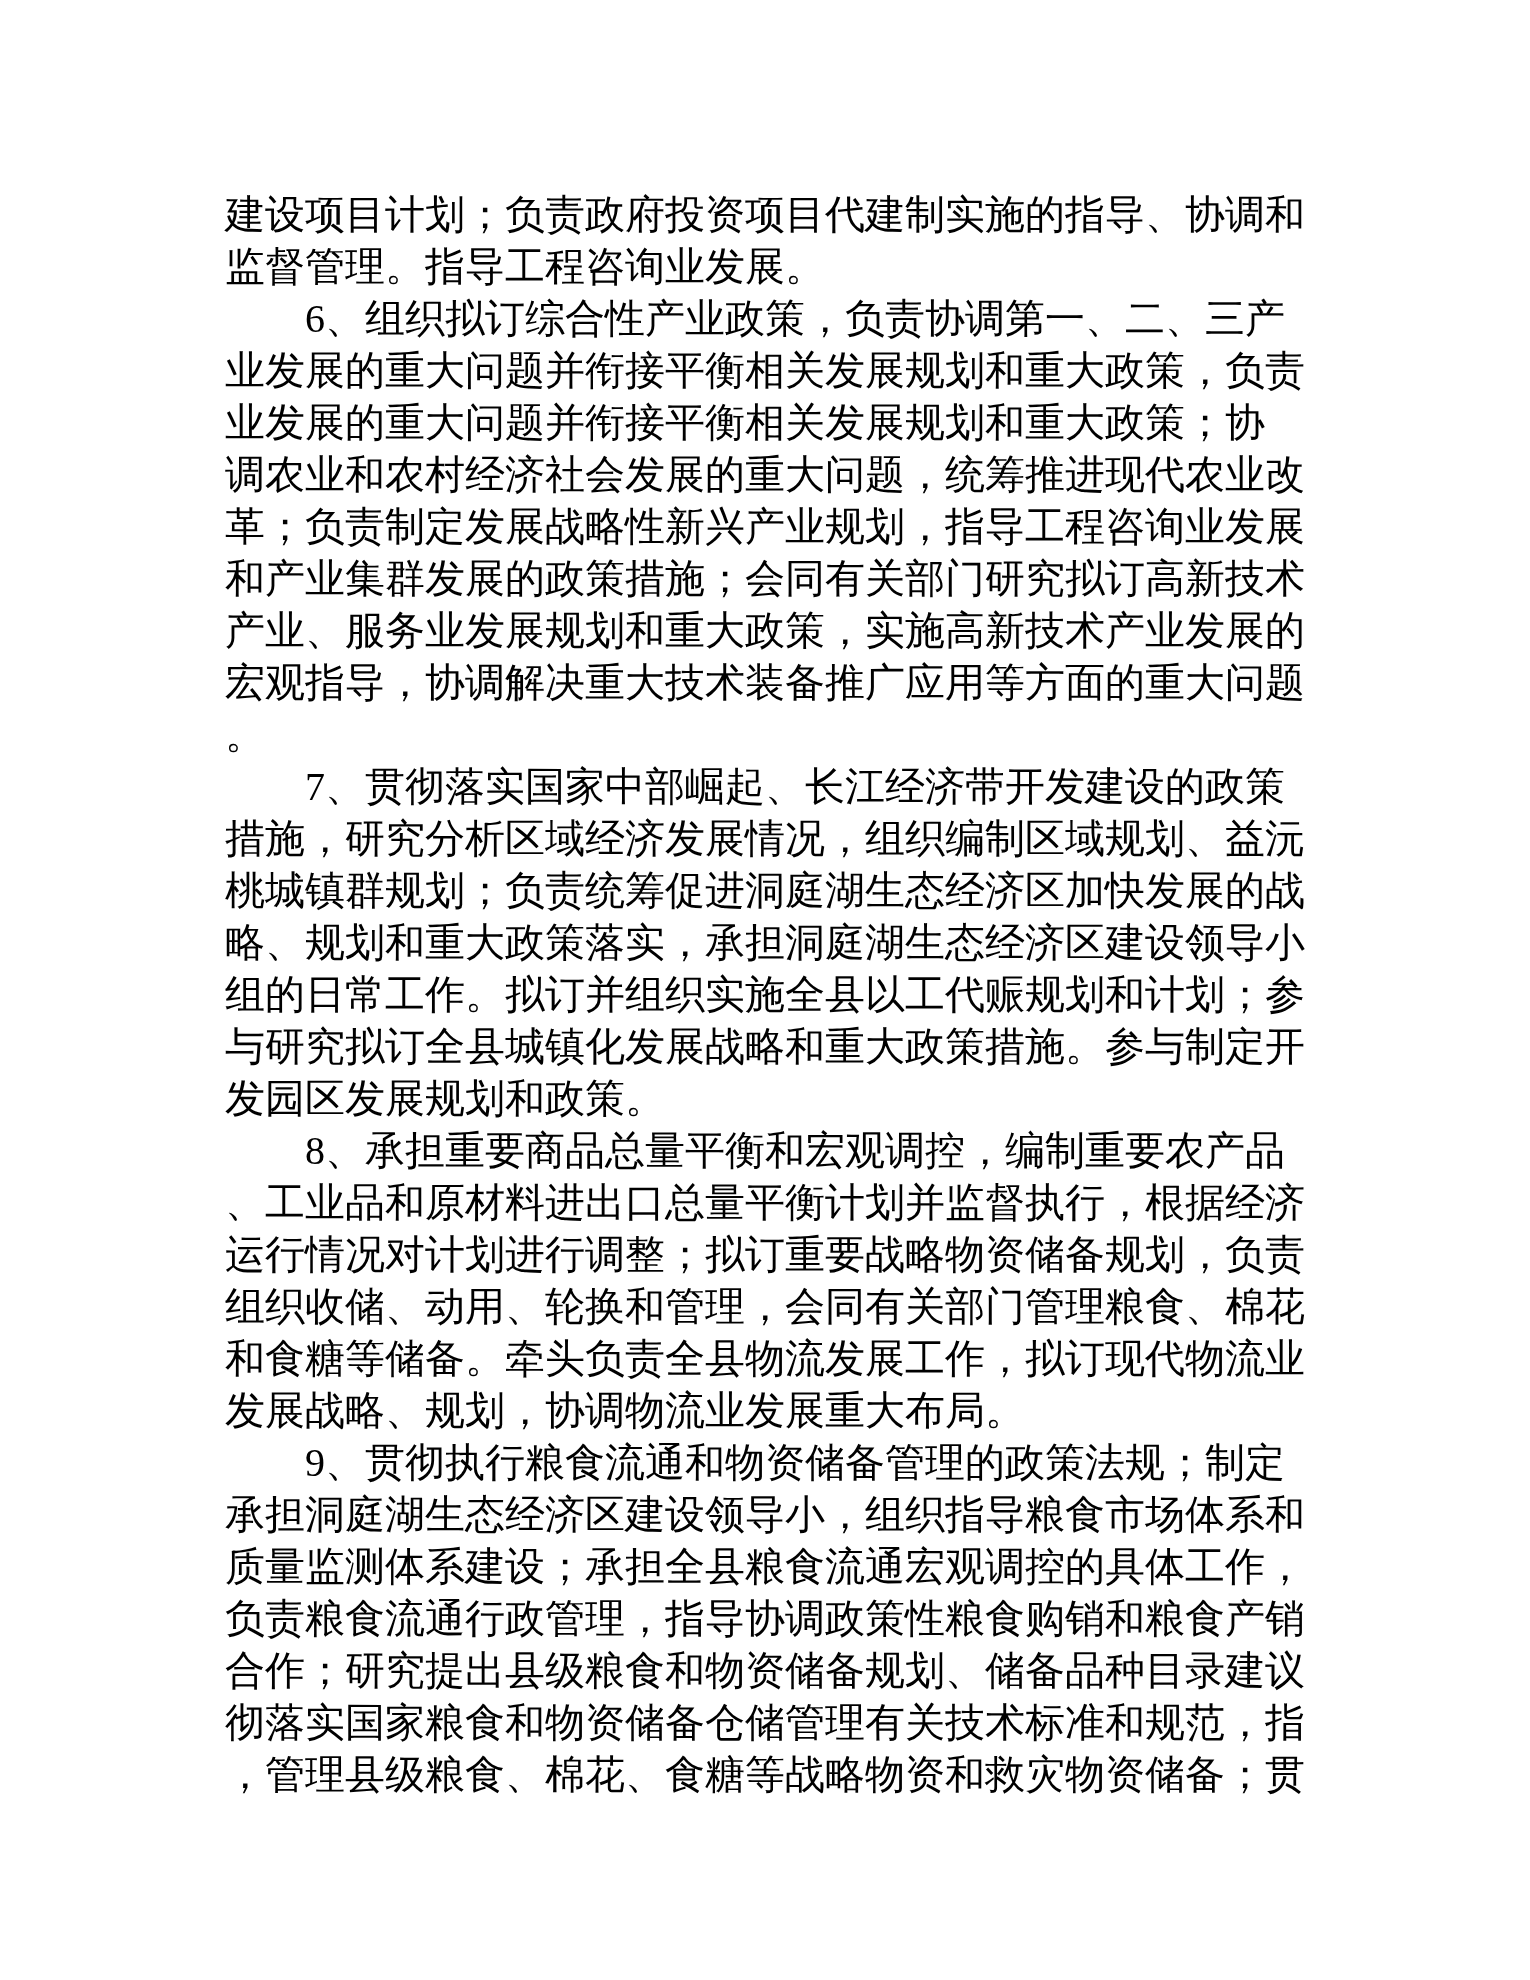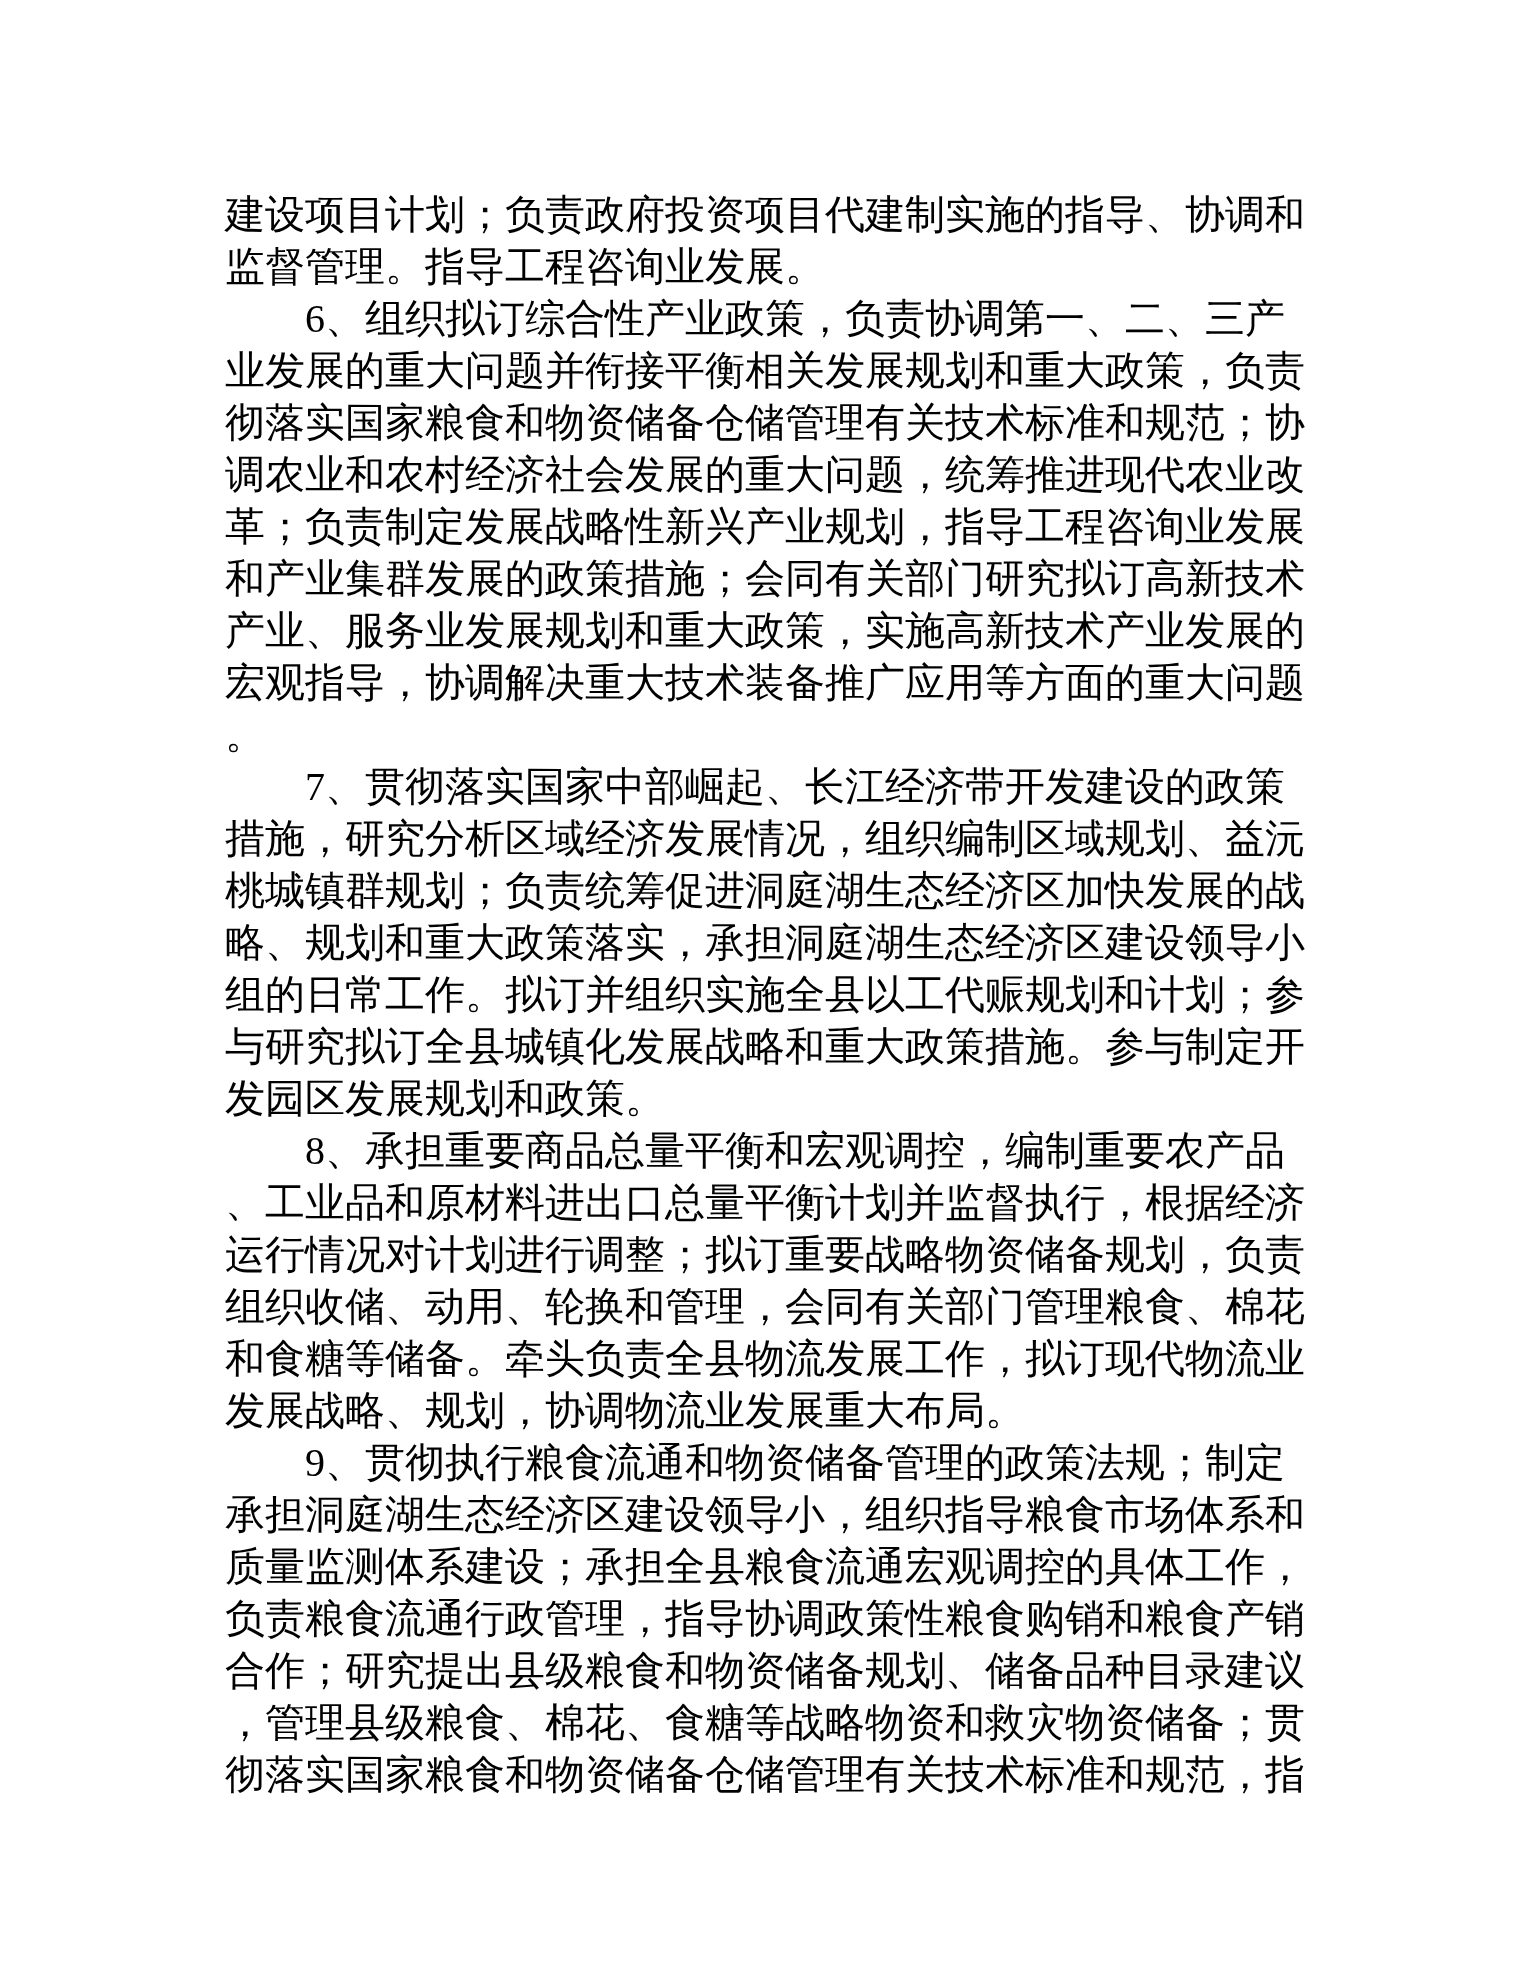--- a/index.html
+++ b/index.html
@@ -50,21 +50,21 @@
 
 <div class="page">
   <div class="text-body" id="text-body">
       <div class="paragraph">
         <div class="text-line">建设项目计划；负责政府投资项目代建制实施的指导、协调和</div>
         <div class="text-line">监督管理。指导工程咨询业发展。</div>
       </div>
       <div class="paragraph">
         <div class="text-line indent">6、组织拟订综合性产业政策，负责协调第一、二、三产</div>
         <div class="text-line">业发展的重大问题并衔接平衡相关发展规划和重大政策，负责</div>
-        <div class="text-line">彻落实国家粮食和物资储备仓储管理有关技术标准和规范；协</div>
+        <div class="text-line">业发展的重大问题并衔接平衡相关发展规划和重大政策；协</div>
         <div class="text-line">调农业和农村经济社会发展的重大问题，统筹推进现代农业改</div>
         <div class="text-line">革；负责制定发展战略性新兴产业规划，指导工程咨询业发展</div>
         <div class="text-line">和产业集群发展的政策措施；会同有关部门研究拟订高新技术</div>
         <div class="text-line">产业、服务业发展规划和重大政策，实施高新技术产业发展的</div>
         <div class="text-line">宏观指导，协调解决重大技术装备推广应用等方面的重大问题</div>
         <div class="text-line">。</div>
       </div>
       <div class="paragraph">
         <div class="text-line indent">7、贯彻落实国家中部崛起、长江经济带开发建设的政策</div>
         <div class="text-line">措施，研究分析区域经济发展情况，组织编制区域规划、益沅</div>
@@ -81,17 +81,17 @@
         <div class="text-line">组织收储、动用、轮换和管理，会同有关部门管理粮食、棉花</div>
         <div class="text-line">和食糖等储备。牵头负责全县物流发展工作，拟订现代物流业</div>
         <div class="text-line">发展战略、规划，协调物流业发展重大布局。</div>
       </div>
       <div class="paragraph">
         <div class="text-line indent">9、贯彻执行粮食流通和物资储备管理的政策法规；制定</div>
         <div class="text-line">承担洞庭湖生态经济区建设领导小，组织指导粮食市场体系和</div>
         <div class="text-line">质量监测体系建设；承担全县粮食流通宏观调控的具体工作，</div>
         <div class="text-line">负责粮食流通行政管理，指导协调政策性粮食购销和粮食产销</div>
         <div class="text-line">合作；研究提出县级粮食和物资储备规划、储备品种目录建议</div>
+        <div class="text-line">彻落实国家粮食和物资储备仓储管理有关技术标准和规范，指</div>
         <div class="text-line">，管理县级粮食、棉花、食糖等战略物资和救灾物资储备；贯</div>
-        <div class="text-line">彻落实国家粮食和物资储备仓储管理有关技术标准和规范，指</div>
       </div>
     </div>
 </div>
 
 </body></html>

